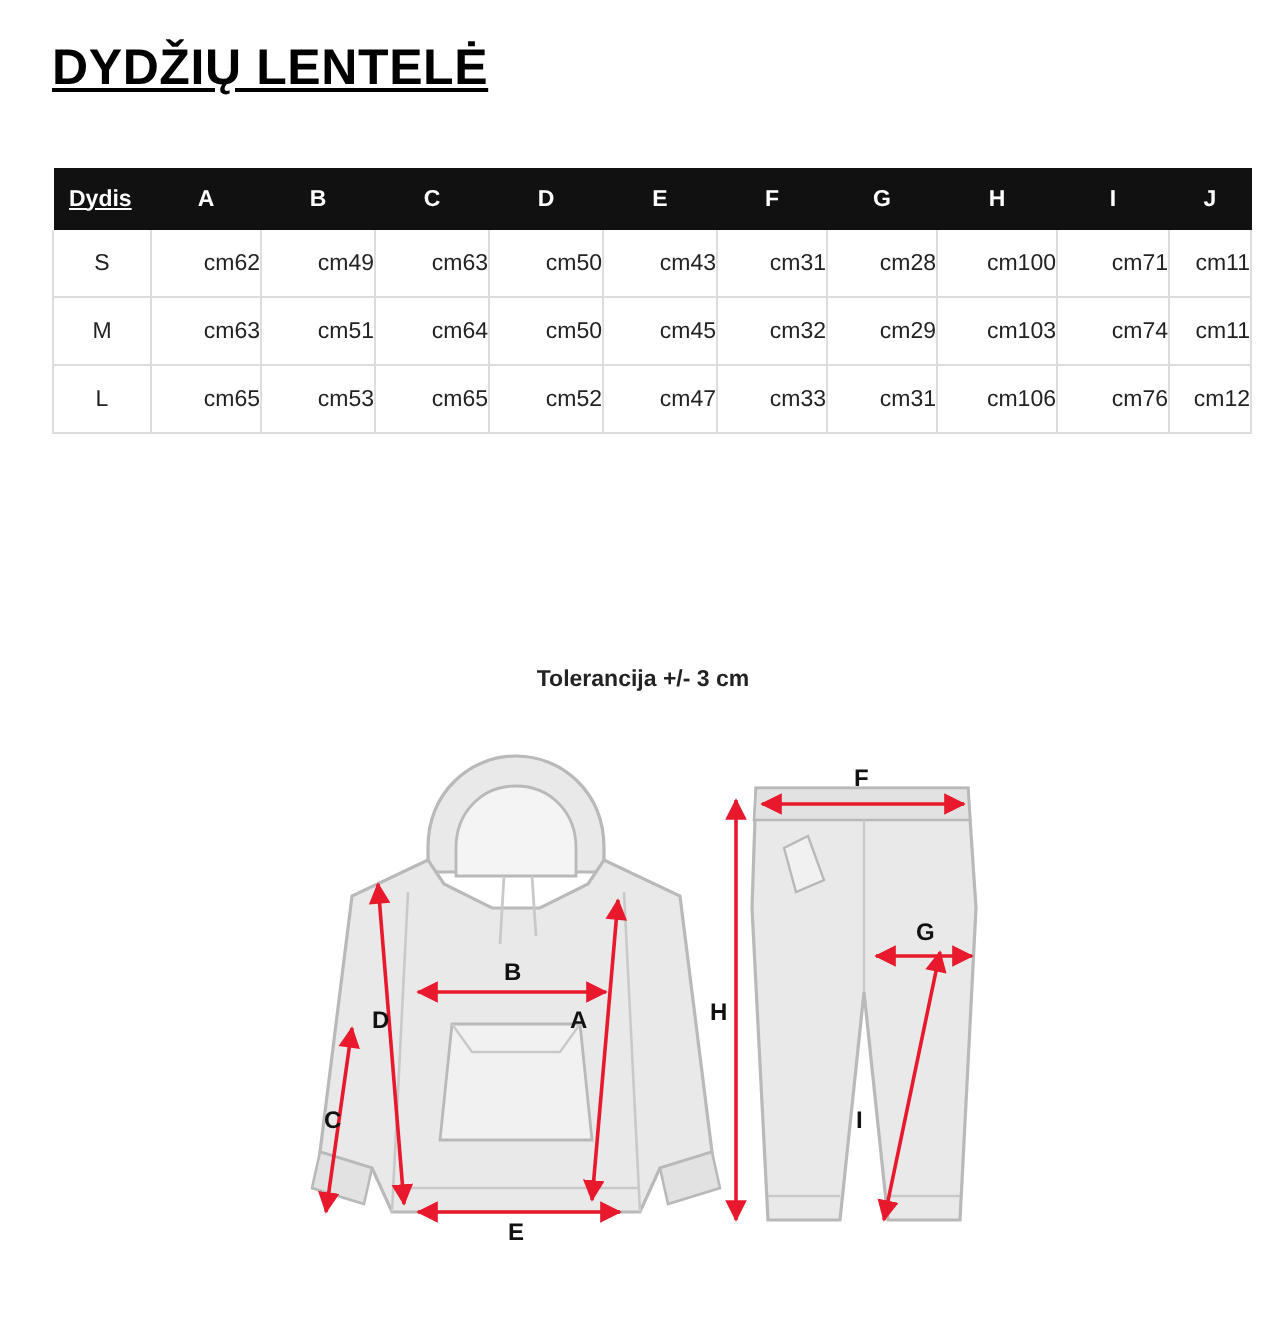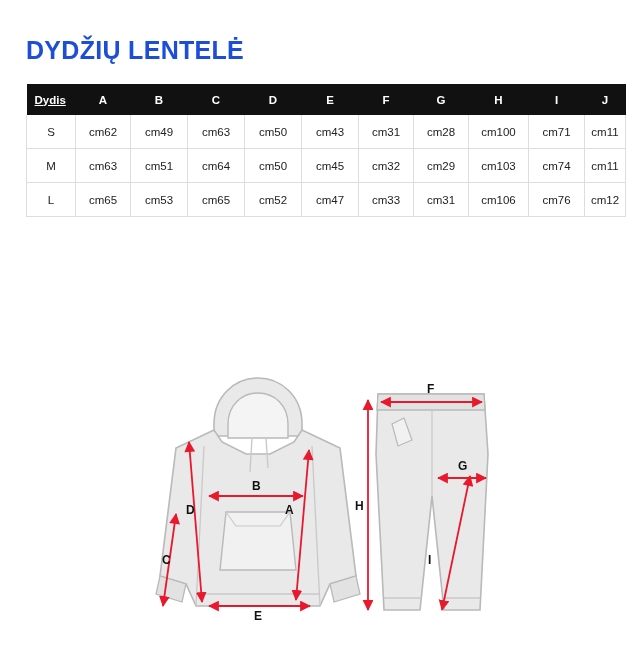--- a/index.html
+++ b/index.html
@@ -16,25 +16,26 @@
   }
   .page {
     position: relative;
     width: 643px;
     height: 672px;
     box-sizing: border-box;
   }
   .title {
     position: absolute;
     left: 26px;
-    top: 36px;
+    top: 20px;
     font-size: 25px;
     font-weight: bold;
     letter-spacing: 0.3px;
-    color: #1d4ed8;
+    color: #000000;
+    text-decoration: underline;
   }
   .table-wrap {
     position: absolute;
     left: 26px;
     top: 84px;
     width: 591px;
   }
   table.size-table {
     border-collapse: collapse;
     width: 591px;
@@ -51,21 +52,21 @@
     border: none;
     padding: 0;
   }
   table.size-table thead th.col-label {
     text-align: left;
     padding-left: 8px;
     text-decoration: underline;
   }
   table.size-table tbody td {
     height: 33px;
-    text-align: center;
+    text-align: right;
     border-bottom: 1px solid #dddddd;
     border-right: 1px solid #dddddd;
     color: #222222;
     font-size: 11.5px;
     padding: 0;
     background: #ffffff;
   }
   table.size-table tbody tr td:first-child {
     border-left: 1px solid #dddddd;
     text-align: center;
@@ -155,20 +156,21 @@
           <td>cm33</td>
           <td>cm31</td>
           <td>cm106</td>
           <td>cm76</td>
           <td>cm12</td>
         </tr>
       </tbody>
     </table>
   </div>
 
+  <div class="tolerance">Tolerancija +/- 3 cm</div>
 
   <div class="diagram">
     <svg width="643" height="290" viewBox="0 0 643 290" xmlns="http://www.w3.org/2000/svg">
       <defs>
         <marker id="arrHead" markerWidth="7" markerHeight="7" refX="5.5" refY="3" orient="auto" markerUnits="strokeWidth">
           <path d="M0,0 L6,3 L0,6 z" fill="#e8192c"></path>
         </marker>
         <marker id="arrTail" markerWidth="7" markerHeight="7" refX="0.5" refY="3" orient="auto" markerUnits="strokeWidth">
           <path d="M6,0 L0,3 L6,6 z" fill="#e8192c"></path>
         </marker>

